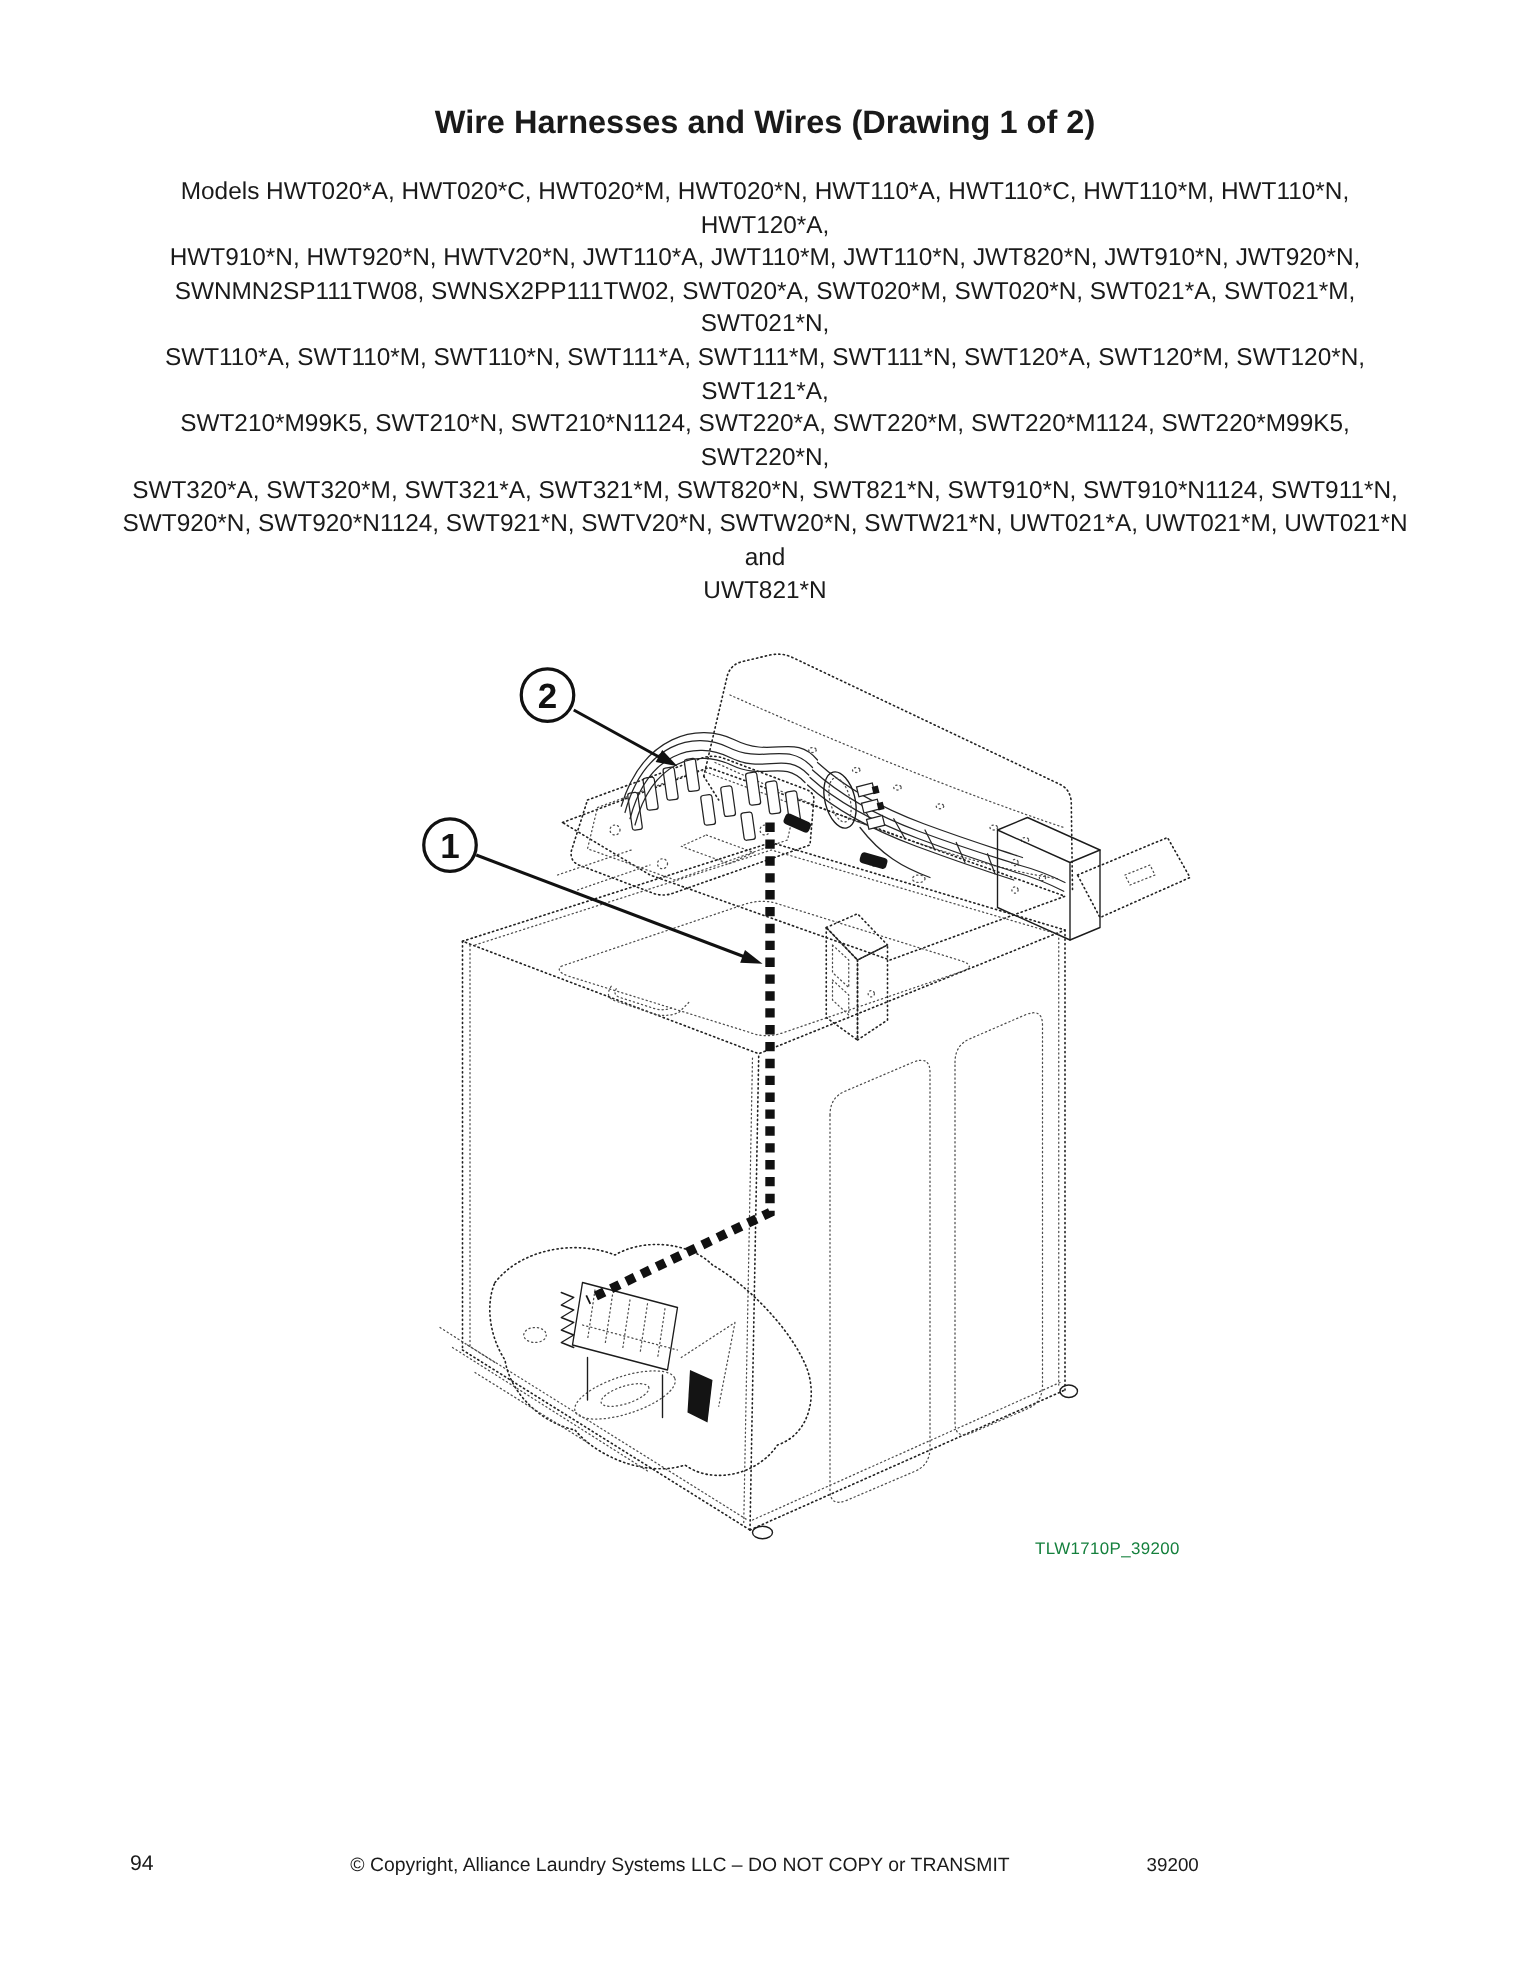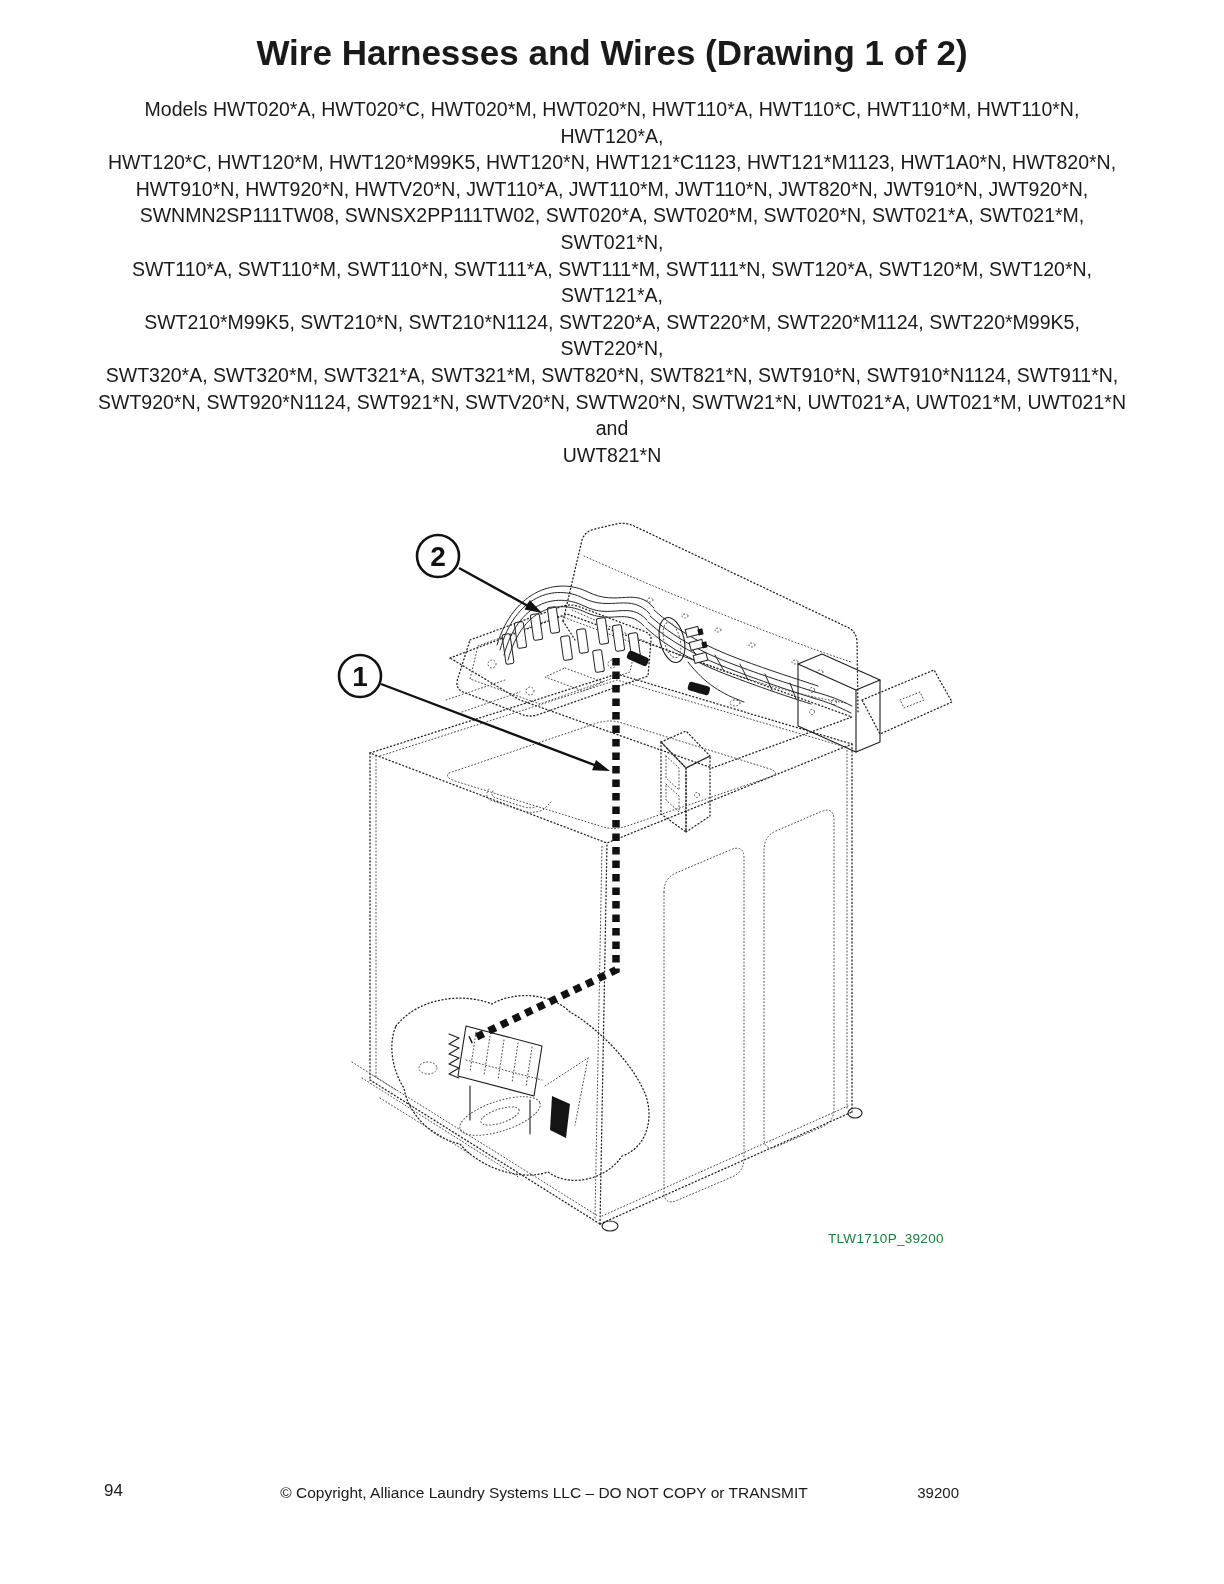--- a/index.html
+++ b/index.html
@@ -1,22 +1,22 @@
 <!DOCTYPE html>
 <html><head>
 <meta charset="utf-8">
 <style>
   html,body{margin:0;padding:0;}
   body{
     width:1224px;height:1584px;position:relative;background:#ffffff;
     font-family:"Liberation Sans",sans-serif;color:#1a1a1a;overflow:hidden;
   }
   .page-title{
-    margin:0;padding-top:34px;text-align:center;
-    font-size:35px;font-weight:bold;line-height:38px;
+    margin:0;padding-top:78px;text-align:center;
+    font-size:26px;font-weight:bold;line-height:38px;
   }
   .model-list{
     margin-top:24px;padding:0 95px;text-align:center;
     font-size:19.5px;line-height:26.6px;font-weight:400;
   }
   .figure-area{position:absolute;left:0;top:0;width:1224px;height:1584px;}
   .figure-area svg{position:absolute;left:330px;top:500px;width:640px;height:770px;}
   .fig-code{
     position:absolute;left:828px;top:1231px;font-size:13.5px;color:#15803d;
     letter-spacing:.3px;
@@ -39,21 +39,20 @@
   .aline{stroke:#111111;stroke-width:2.4;fill:none;}
   .ahead{fill:#111111;stroke:none;}
 </style>
 </head>
 <body>
 
 <h1 class="page-title">Wire Harnesses and Wires (Drawing 1 of 2)</h1>
 
 <div class="model-list">
   <div>Models HWT020*A, HWT020*C, HWT020*M, HWT020*N, HWT110*A, HWT110*C, HWT110*M, HWT110*N, HWT120*A,</div>
-  <div>HWT120*C, HWT120*M, HWT120*M99K5, HWT120*N, HWT121*C1123, HWT121*M1123, HWT1A0*N, HWT820*N,</div>
   <div>HWT910*N, HWT920*N, HWTV20*N, JWT110*A, JWT110*M, JWT110*N, JWT820*N, JWT910*N, JWT920*N,</div>
   <div>SWNMN2SP111TW08, SWNSX2PP111TW02, SWT020*A, SWT020*M, SWT020*N, SWT021*A, SWT021*M, SWT021*N,</div>
   <div>SWT110*A, SWT110*M, SWT110*N, SWT111*A, SWT111*M, SWT111*N, SWT120*A, SWT120*M, SWT120*N, SWT121*A,</div>
   <div>SWT210*M99K5, SWT210*N, SWT210*N1124, SWT220*A, SWT220*M, SWT220*M1124, SWT220*M99K5, SWT220*N,</div>
   <div>SWT320*A, SWT320*M, SWT321*A, SWT321*M, SWT820*N, SWT821*N, SWT910*N, SWT910*N1124, SWT911*N,</div>
   <div>SWT920*N, SWT920*N1124, SWT921*N, SWTV20*N, SWTW20*N, SWTW21*N, UWT021*A, UWT021*M, UWT021*N and</div>
   <div>UWT821*N</div>
 </div>
 
 <div class="figure-area">

